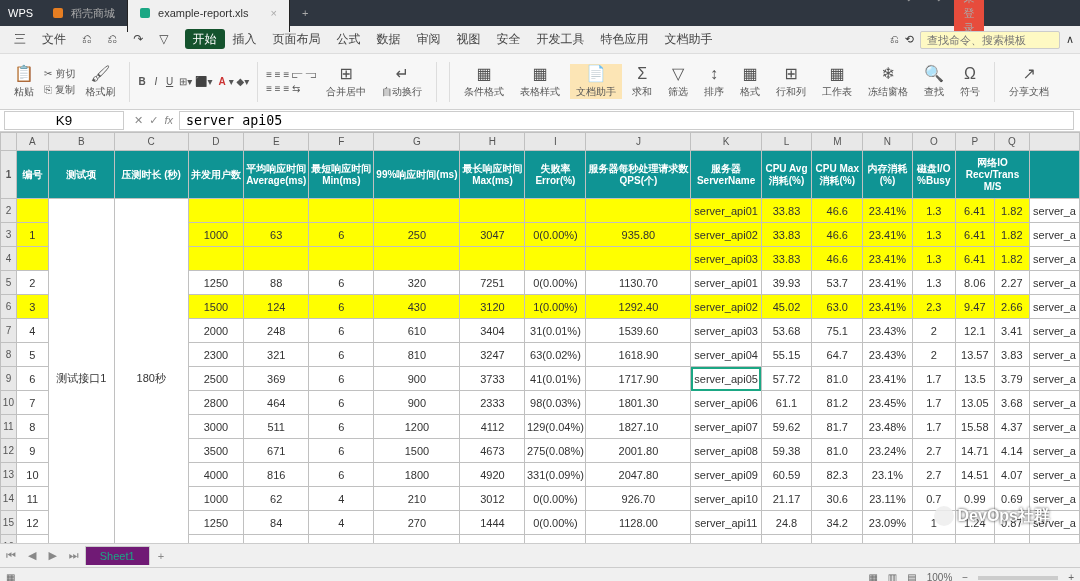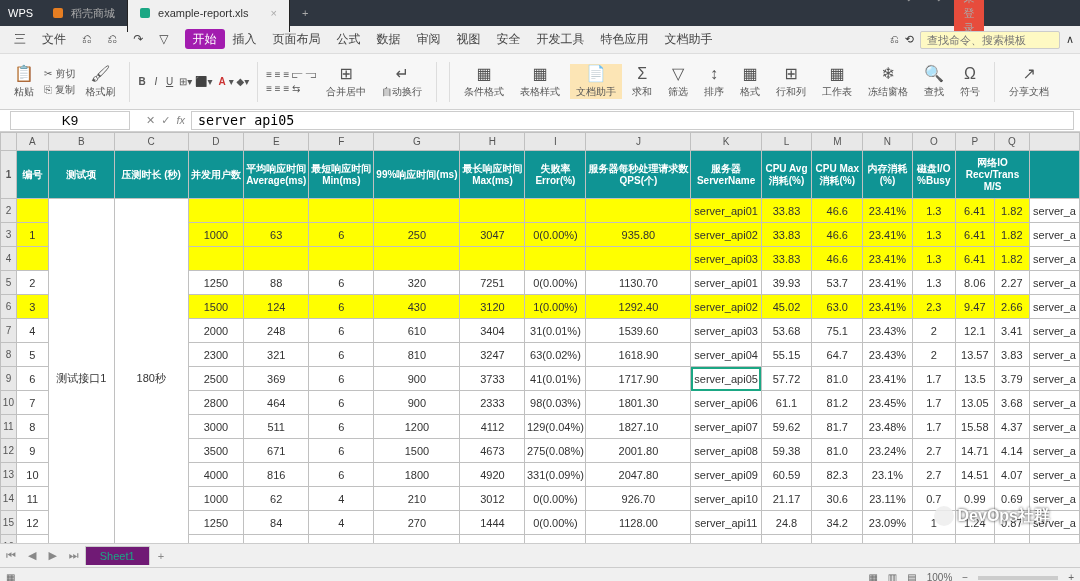--- a/index.html
+++ b/index.html
@@ -7,35 +7,35 @@
 .titlebar{height:26px;background:#2f3640;display:flex;align-items:center;color:#aaa;font-size:11px}
 .titlebar .wps{color:#fff;padding:0 8px;font-weight:normal}
 .tab{height:38px;display:flex;align-items:center;padding:0 12px;gap:8px;border-right:1px solid #222}
 .tab.active{background:#f0f0f0;color:#333}
 .tab .dot{width:10px;height:10px;border-radius:2px}
 .winbtns{margin-left:auto;display:flex;gap:0}
 .winbtns span{width:30px;text-align:center;color:#aaa;font-size:11px}
 .wb-red{background:#e74c3c;color:#fff;padding:1px 6px;border-radius:2px;font-size:10px;margin-right:6px}
 .menubar{height:28px;background:#f0f0f0;display:flex;align-items:center;padding:0 6px;gap:2px;border-bottom:1px solid #ddd}
 .menubar .item{padding:3px 8px;font-size:12px;color:#444;cursor:pointer}
-.menubar .item.active{background:#a21caf;color:#fff;border-radius:3px}
+.menubar .item.active{background:#14532d;color:#fff;border-radius:3px}
 .menubar .sep{width:1px;height:16px;background:#ccc;margin:0 4px}
 .menubar .right{margin-left:auto;display:flex;align-items:center;gap:6px}
 .searchbox{border:1px solid #ccc;border-radius:2px;padding:2px 6px;font-size:11px;color:#888;background:#fef9c3;width:140px}
 .ribbon{height:56px;background:#f7f7f7;display:flex;align-items:center;padding:0 8px;gap:4px;border-bottom:1px solid #d0d0d0}
 .ribbon .grp{display:flex;flex-direction:column;align-items:center;padding:0 6px;gap:2px}
 .ribbon .grp .ic{font-size:16px;color:#555}
 .ribbon .grp .lb{font-size:10px;color:#555;white-space:nowrap}
 .ribbon .grp.hl{background:#fce5b5}
 .ribbon .vline{width:1px;height:40px;background:#ddd;margin:0 4px}
 .ribbon .mini{display:flex;flex-direction:column;gap:2px;font-size:10px;color:#555}
 .ribbon .mini span{display:flex;align-items:center;gap:3px}
 .ribbon select,.ribbon .sel{border:1px solid #ccc;background:#fff;font-size:11px;padding:1px 4px;height:18px}
 .fx-row{height:22px;background:#fff;display:flex;align-items:center;border-bottom:1px solid #d0d0d0;font-size:11px}
-.namebox{width:120px;border:1px solid #ccc;margin:0 10px;padding:1px 6px;background:#fff;text-align:center}
+.namebox{width:120px;border:1px solid #ccc;margin:0 4px;padding:1px 6px;background:#fff;text-align:center}
 .fxbtns{display:flex;gap:6px;padding:0 6px;color:#888}
 .fxinput{flex:1;border:1px solid #ccc;margin-right:6px;padding:1px 6px;background:#fff;font-family:Consolas,monospace}
 .sheet{height:435px;overflow:hidden;position:relative;background:#fff}
 table{border-collapse:collapse;table-layout:fixed}
 th,td{border:1px solid #c0c0c0;text-align:center;font-size:11px;height:24px;overflow:hidden;white-space:nowrap}
 .colhdr th{background:#e8e8e8;color:#555;font-weight:normal;font-size:10px;height:18px}
 .rowhdr{background:#e8e8e8;color:#555;width:22px;font-size:10px}
 .tealhdr td{background:#0f9494;color:#fff;font-size:10px;line-height:1.2;padding:2px;height:48px;font-weight:bold}
 .yw{background:#ffff00}
 .selcell{outline:2px solid #1ba784;outline-offset:-2px}

